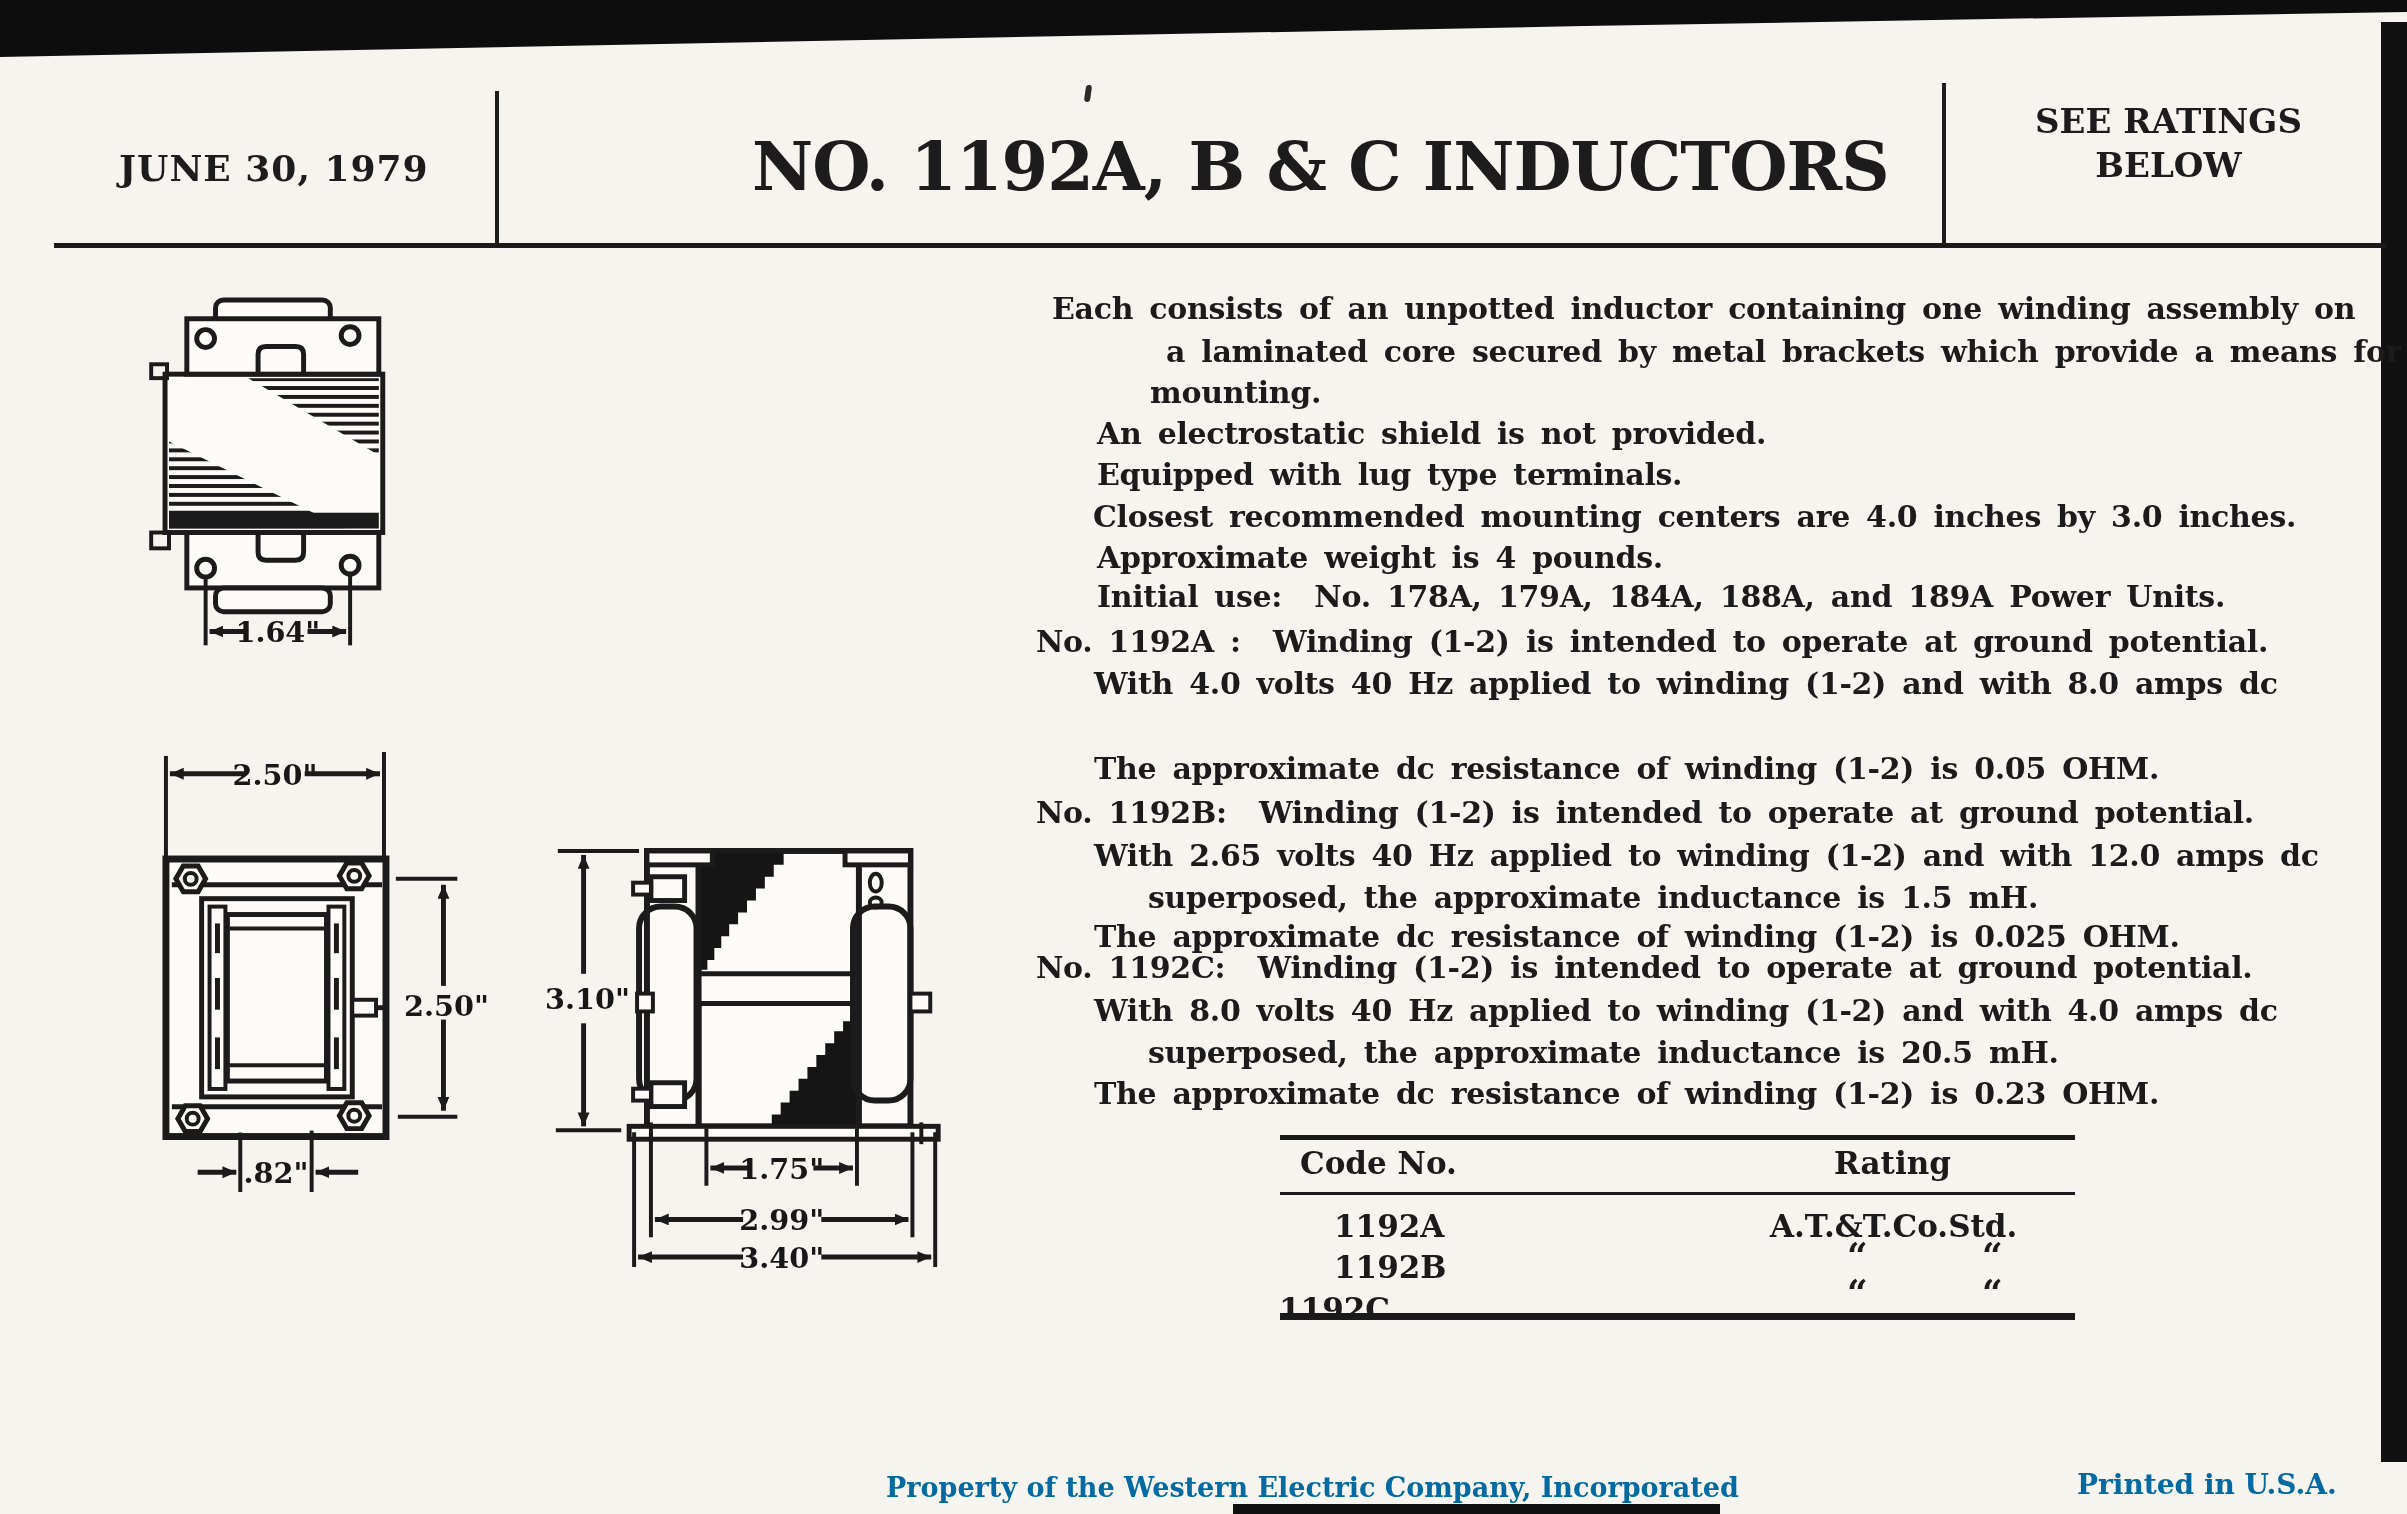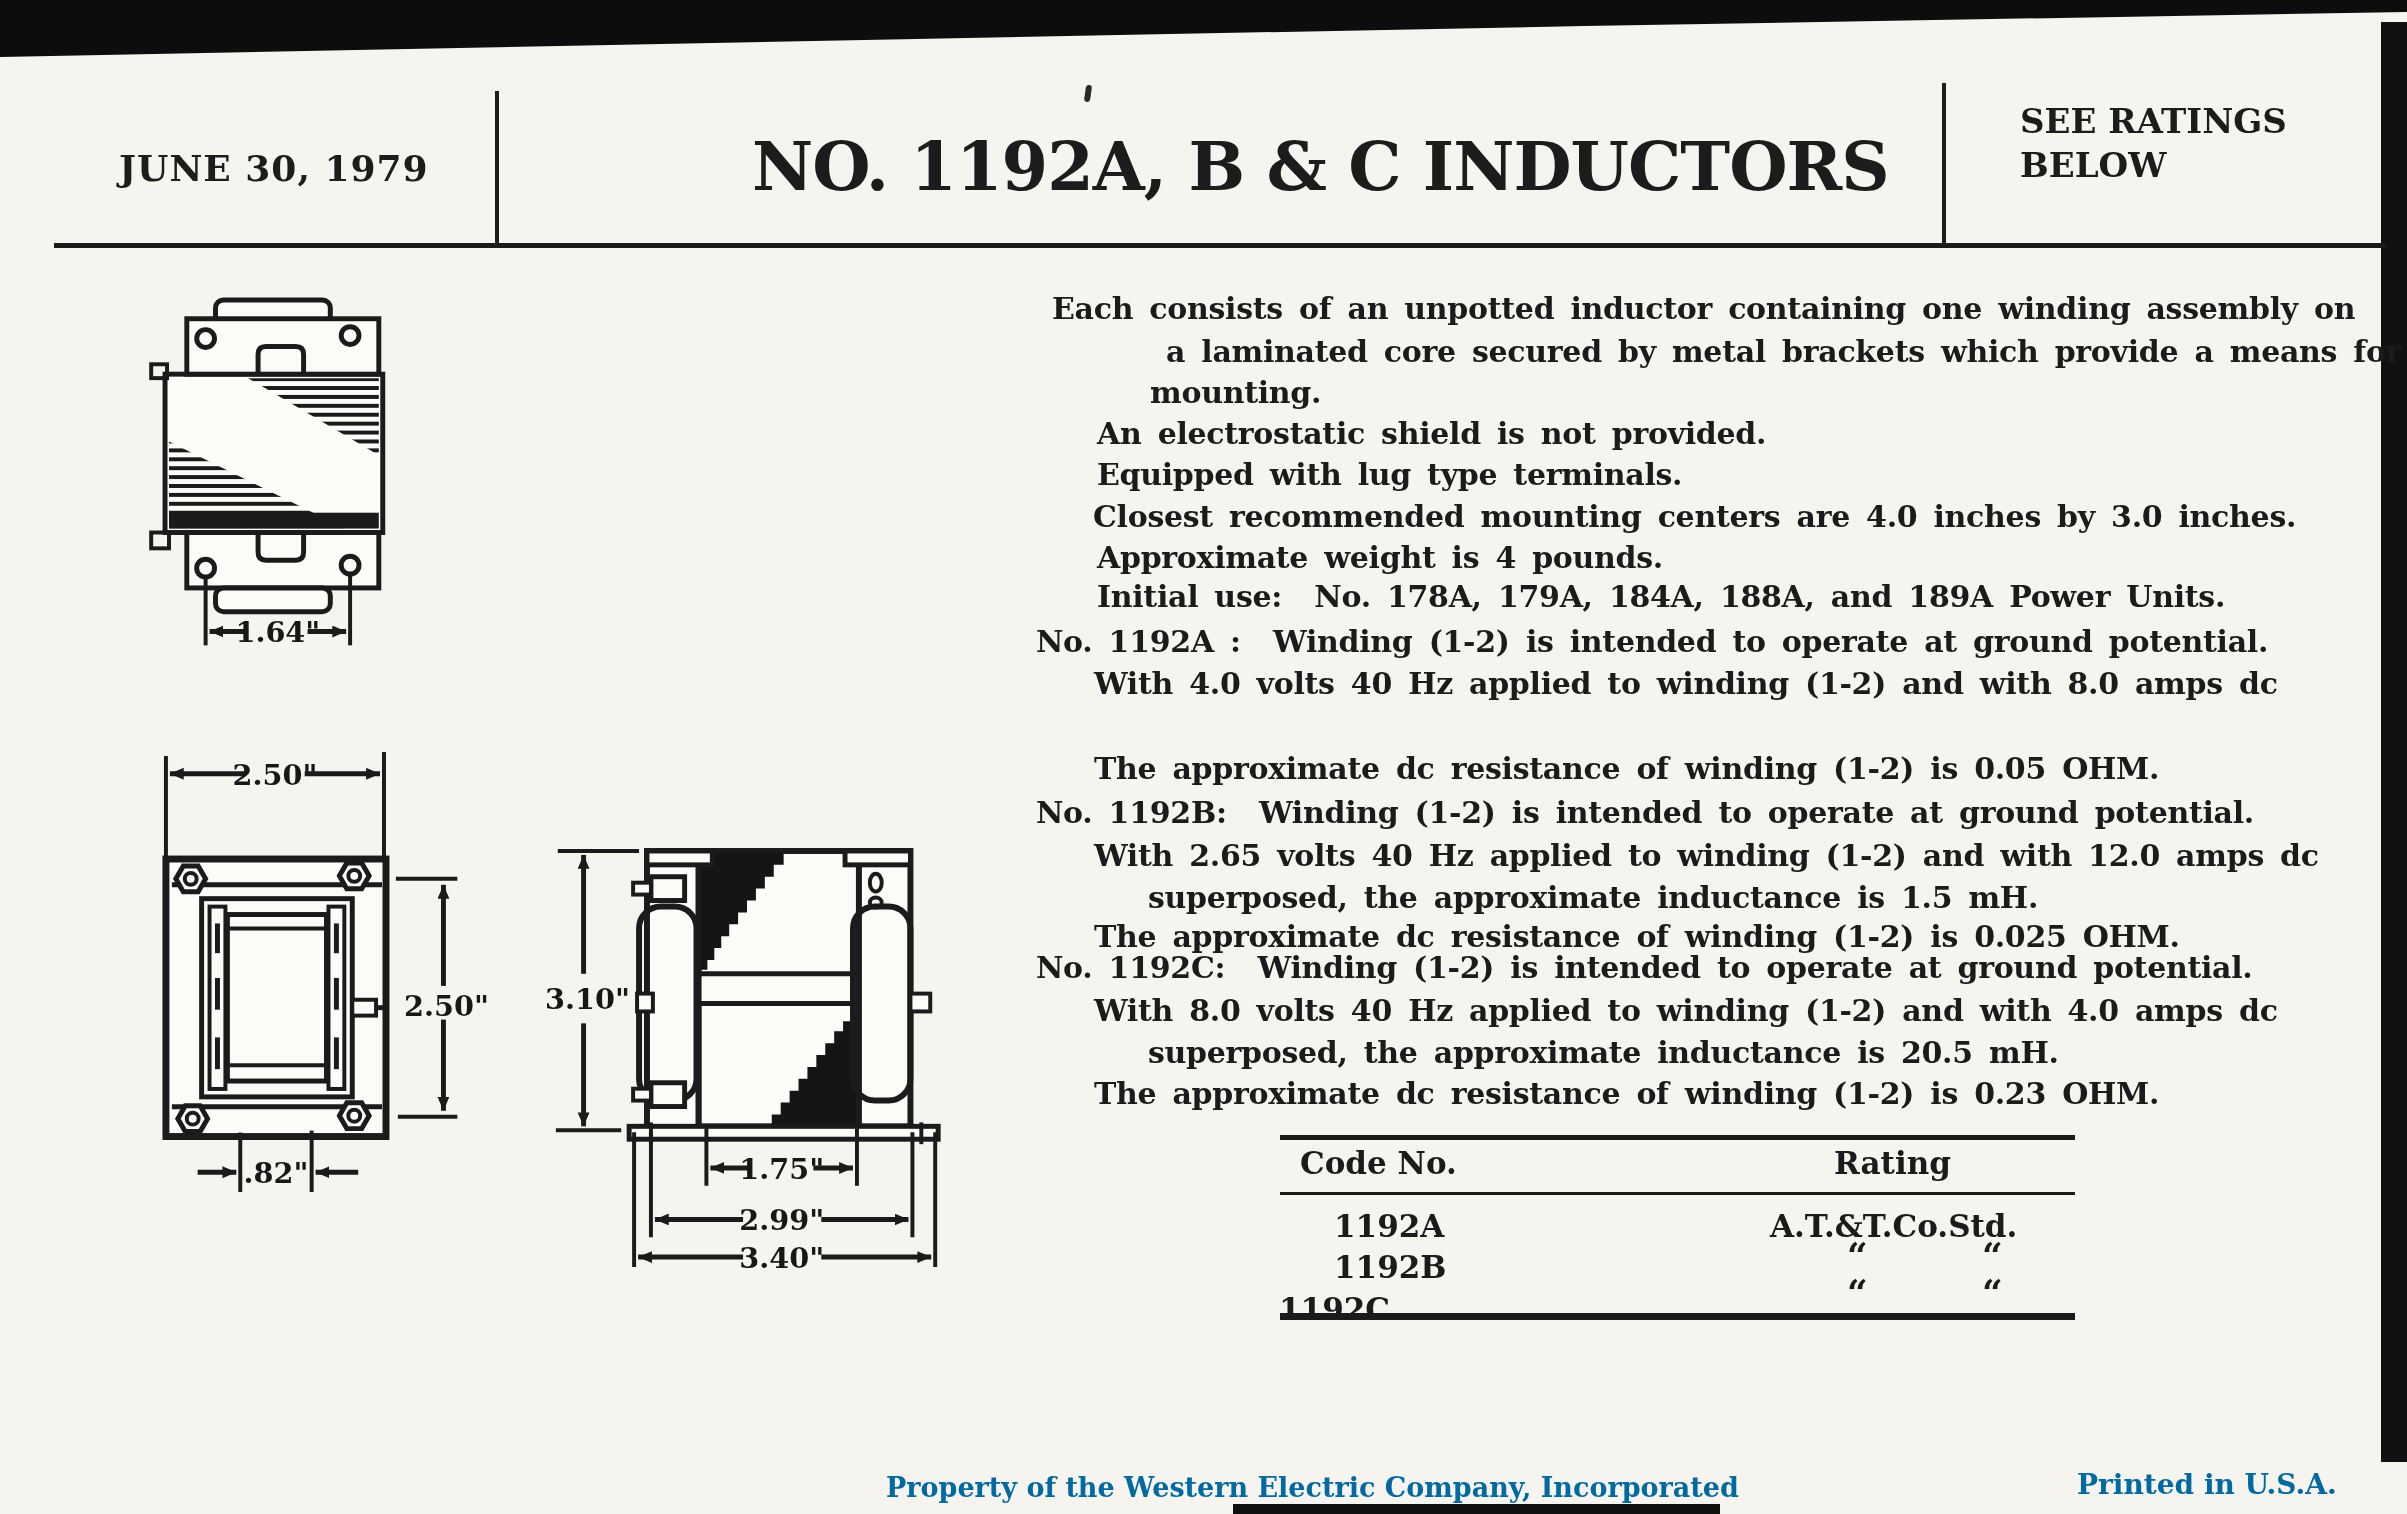--- a/index.html
+++ b/index.html
@@ -10,21 +10,21 @@
            clip-path:polygon(0 0,2408px 0,2408px 12px,1584px 26px,0 57px);}
   .bar-right{position:absolute;left:2381px;top:22px;width:27px;height:1440px;background:#111;}
   .bar-bottom{position:absolute;left:1233px;top:1504px;width:487px;height:11px;background:#101010;}
   .artifact{position:absolute;left:1085px;top:85px;width:6px;height:17px;background:#2a2a2a;
             transform:rotate(8deg);border-radius:3px;}
   
   .hdr-date{position:absolute;left:119px;top:147px;width:307px;text-align:center;
             font-size:36px;font-weight:bold;letter-spacing:1px;white-space:pre;}
   .hdr-title{position:absolute;left:752px;top:127px;width:950px;text-align:center;
              font-size:67px;font-weight:bold;letter-spacing:-1px;white-space:pre;}
-  .hdr-note{position:absolute;left:2020px;top:99px;width:297px;
+  .hdr-note{position:absolute;left:2020px;top:99px;width:297px;text-align:center;
             font-size:34px;font-weight:bold;line-height:44px;white-space:pre;}
   .vrule{position:absolute;width:4px;background:#1c1c1c;}
   .vrule1{left:495px;top:91px;height:153px;}
   .vrule2{left:1942px;top:83px;height:161px;}
   .hrule-header{position:absolute;left:54px;top:243px;width:2332px;height:5px;background:#1a1a1a;}
   
   .line{position:absolute;font-size:30px;font-weight:bold;white-space:pre;
         letter-spacing:-0.3px;word-spacing:6px;color:#1b1b1b;}
   
   .trule{position:absolute;background:#1a1a1a;}

